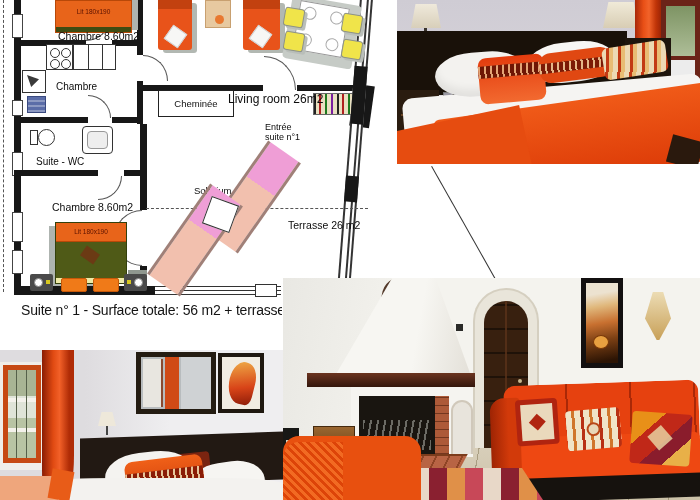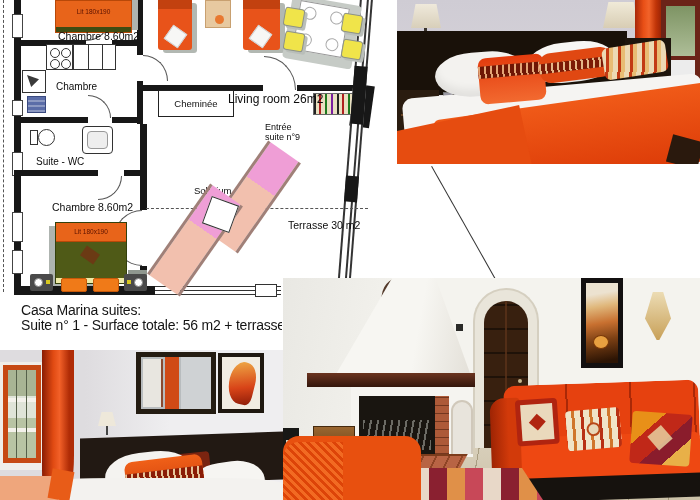--- a/index.html
+++ b/index.html
@@ -155,29 +155,29 @@
       <div class="a" style="left:4px;bottom:4px;width:11px;height:11px;border:1px solid #aaa;border-radius:50%;"></div>
       <div class="a" style="right:4px;bottom:4px;width:11px;height:11px;border:1px solid #aaa;border-radius:50%;"></div>
     </div>
     <div class="chair" style="left:284px;top:8px;transform:rotate(10deg);"></div>
     <div class="chair" style="left:284px;top:32px;transform:rotate(10deg);"></div>
     <div class="chair" style="left:342px;top:14px;transform:rotate(10deg);"></div>
     <div class="chair" style="left:342px;top:40px;transform:rotate(10deg);"></div>
     <div class="plabel" style="left:228px;top:64px;font-size:12px;margin-top:28px;">Living room 26m2</div>
 
     <div class="plabel" style="left:265px;top:122px;font-size:9px;">Entrée</div>
-    <div class="plabel" style="left:265px;top:132px;font-size:9px;">suite n°9</div>
+    <div class="plabel" style="left:265px;top:132px;font-size:9px;">suite n°1</div>
 
     <div class="plabel" style="left:194px;top:185px;font-size:9.5px;">Solarium</div>
     <div class="a" style="left:233px;top:142px;width:40px;height:110px;transform:rotate(35deg);
          background:linear-gradient(180deg,#ef9ed6 0 38%,#f2c0ae 38% 100%);border-left:3px solid #a08078;border-right:3px solid #a08078;box-sizing:border-box;"></div>
     <div class="a" style="left:175px;top:185px;width:40px;height:110px;transform:rotate(35deg);
          background:linear-gradient(180deg,#ef9ed6 0 38%,#f2c0ae 38% 100%);border-left:3px solid #a08078;border-right:3px solid #a08078;box-sizing:border-box;"></div>
     <div class="a" style="left:206px;top:200px;width:29px;height:29px;background:#fff;border:1.5px solid #333;transform:rotate(20deg);box-sizing:border-box;"></div>
-    <div class="plabel" style="left:288px;top:219px;font-size:10.5px;">Terrasse 30 m2</div>
+    <div class="plabel" style="left:288px;top:219px;font-size:10.5px;">Terrasse 26 m2</div>
   </div>
 
   <div class="a" style="left:432px;top:166px;width:132px;height:0;border-top:1.2px solid #333;transform:rotate(60.5deg);transform-origin:0 0;"></div>
 
   <div class="photo" style="left:397px;top:0;width:303px;height:164px;background:linear-gradient(180deg,#cfccd4,#ddd9de);">
     <div class="a" style="left:14px;top:4px;width:30px;height:24px;background:linear-gradient(#efe9db,#d8cfba);clip-path:polygon(15% 0,85% 0,100% 100%,0 100%);"></div>
     <div class="a" style="left:27px;top:28px;width:3px;height:8px;background:#3a342c;"></div>
     <div class="a" style="left:206px;top:2px;width:36px;height:26px;background:linear-gradient(#f0ead8,#d8cdb4);clip-path:polygon(15% 0,85% 0,100% 100%,0 100%);"></div>
     <div class="a" style="left:238px;top:0;width:28px;height:155px;border-radius:0 0 40% 30%;background:linear-gradient(90deg,#a82808,#e84f16 30%,#f2632a 50%,#c03408 75%,#901f05);"></div>
     <div class="a" style="left:264px;top:0;width:39px;height:118px;background:#6b2418;">
@@ -202,21 +202,20 @@
       <div class="a" style="left:0;top:10px;width:100%;height:10px;background:#7a1a06 repeating-linear-gradient(90deg,rgba(240,200,150,.9) 0 2px,transparent 2px 6px);"></div>
     </div>
     <div class="a" style="left:206px;top:44px;width:64px;height:32px;border-radius:6px;transform:rotate(-9deg);
          background:repeating-linear-gradient(100deg,#ecd9b4 0 5px,#c23a14 5px 8px,#e8bc74 8px 12px);"></div>
     <div class="a" style="left:40px;top:100px;width:290px;height:78px;border-radius:6px;transform:rotate(-8deg);background:linear-gradient(180deg,#f05a18,#dd3c08);"></div>
     <div class="a" style="left:-20px;top:120px;width:150px;height:60px;transform:rotate(-12deg);background:#e64c10;"></div>
     <div class="a" style="left:272px;top:138px;width:32px;height:28px;background:#2a190d;transform:rotate(15deg);"></div>
   </div>
 
   <div class="caption">
-    <div>Casa Marina suites:</div>
     <div>Suite n° 1 - Surface totale: 56 m2 + terrasse 2</div>
   </div>
 
   <div class="photo" style="left:0;top:350px;width:283px;height:150px;background:linear-gradient(90deg,#dedcdf 0 30%,#efeef0 60%);">
     <div class="a" style="left:0;top:12px;width:48px;height:108px;background:#f0ede8;border-right:4px solid #fff;">
       <div class="a" style="left:3px;top:3px;width:38px;height:98px;background:#c64812;"></div>
       <div class="a" style="left:8px;top:8px;width:28px;height:88px;background:linear-gradient(180deg,#a8b494 0 30%,#dfe4d8 30% 55%,#b8c4a4 55% 100%);"></div>
       <div class="a" style="left:8px;top:36px;width:28px;height:4px;background:#f4f2ec;"></div>
       <div class="a" style="left:8px;top:66px;width:28px;height:4px;background:#f4f2ec;"></div>
       <div class="a" style="left:16px;top:8px;width:1px;height:88px;background:#55604a;"></div>

